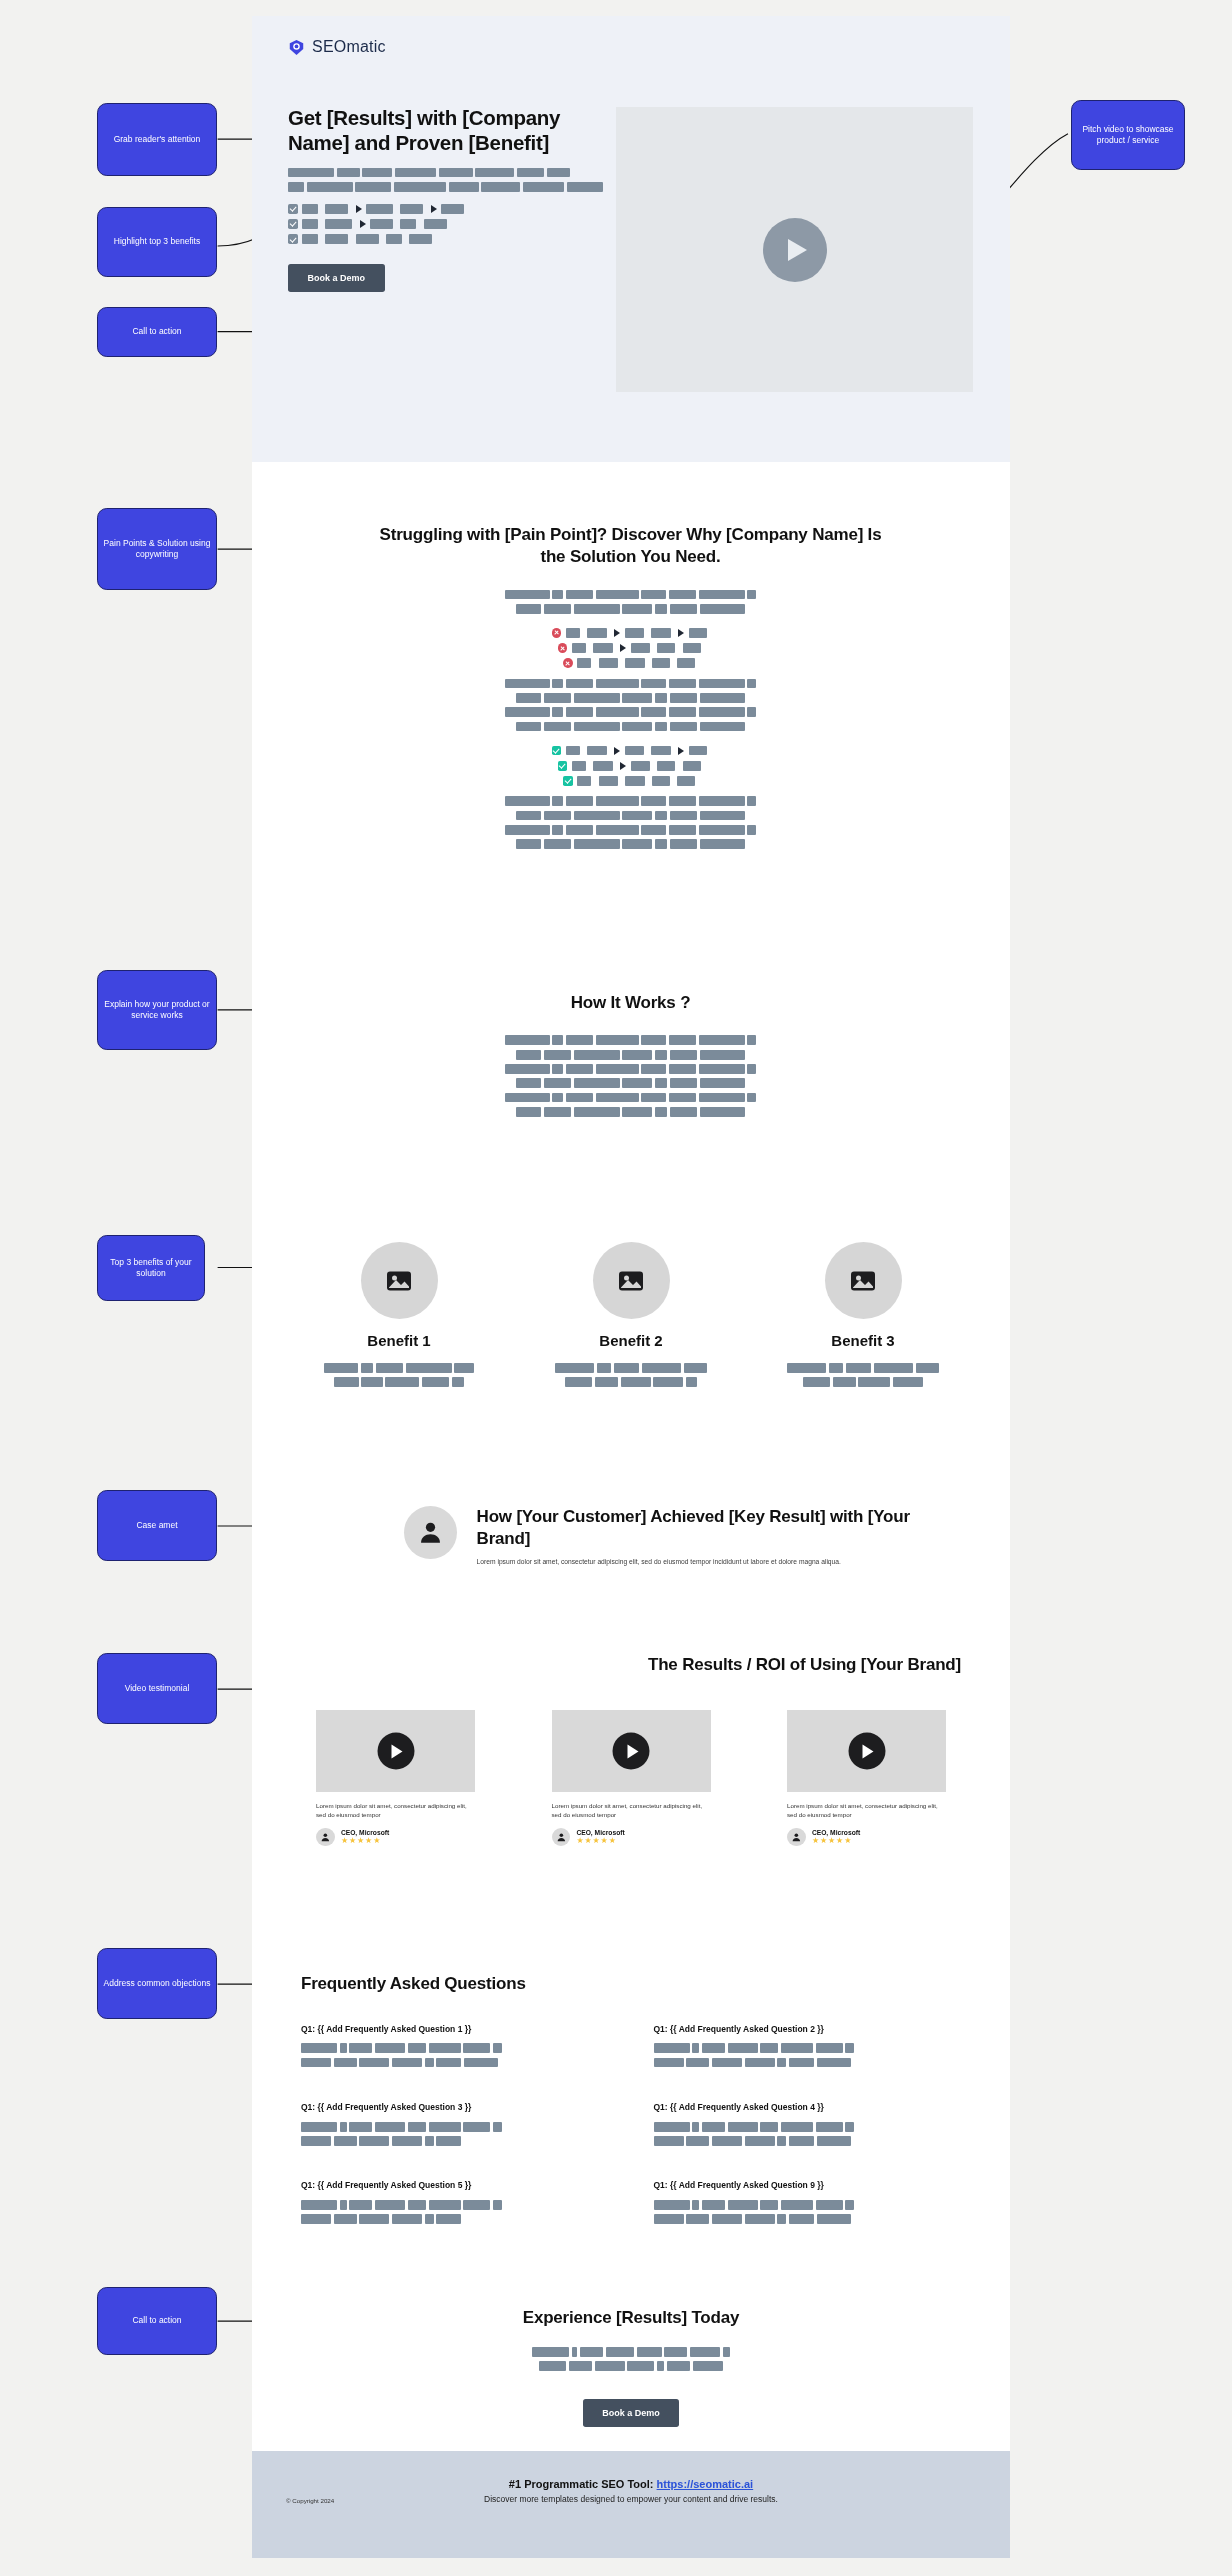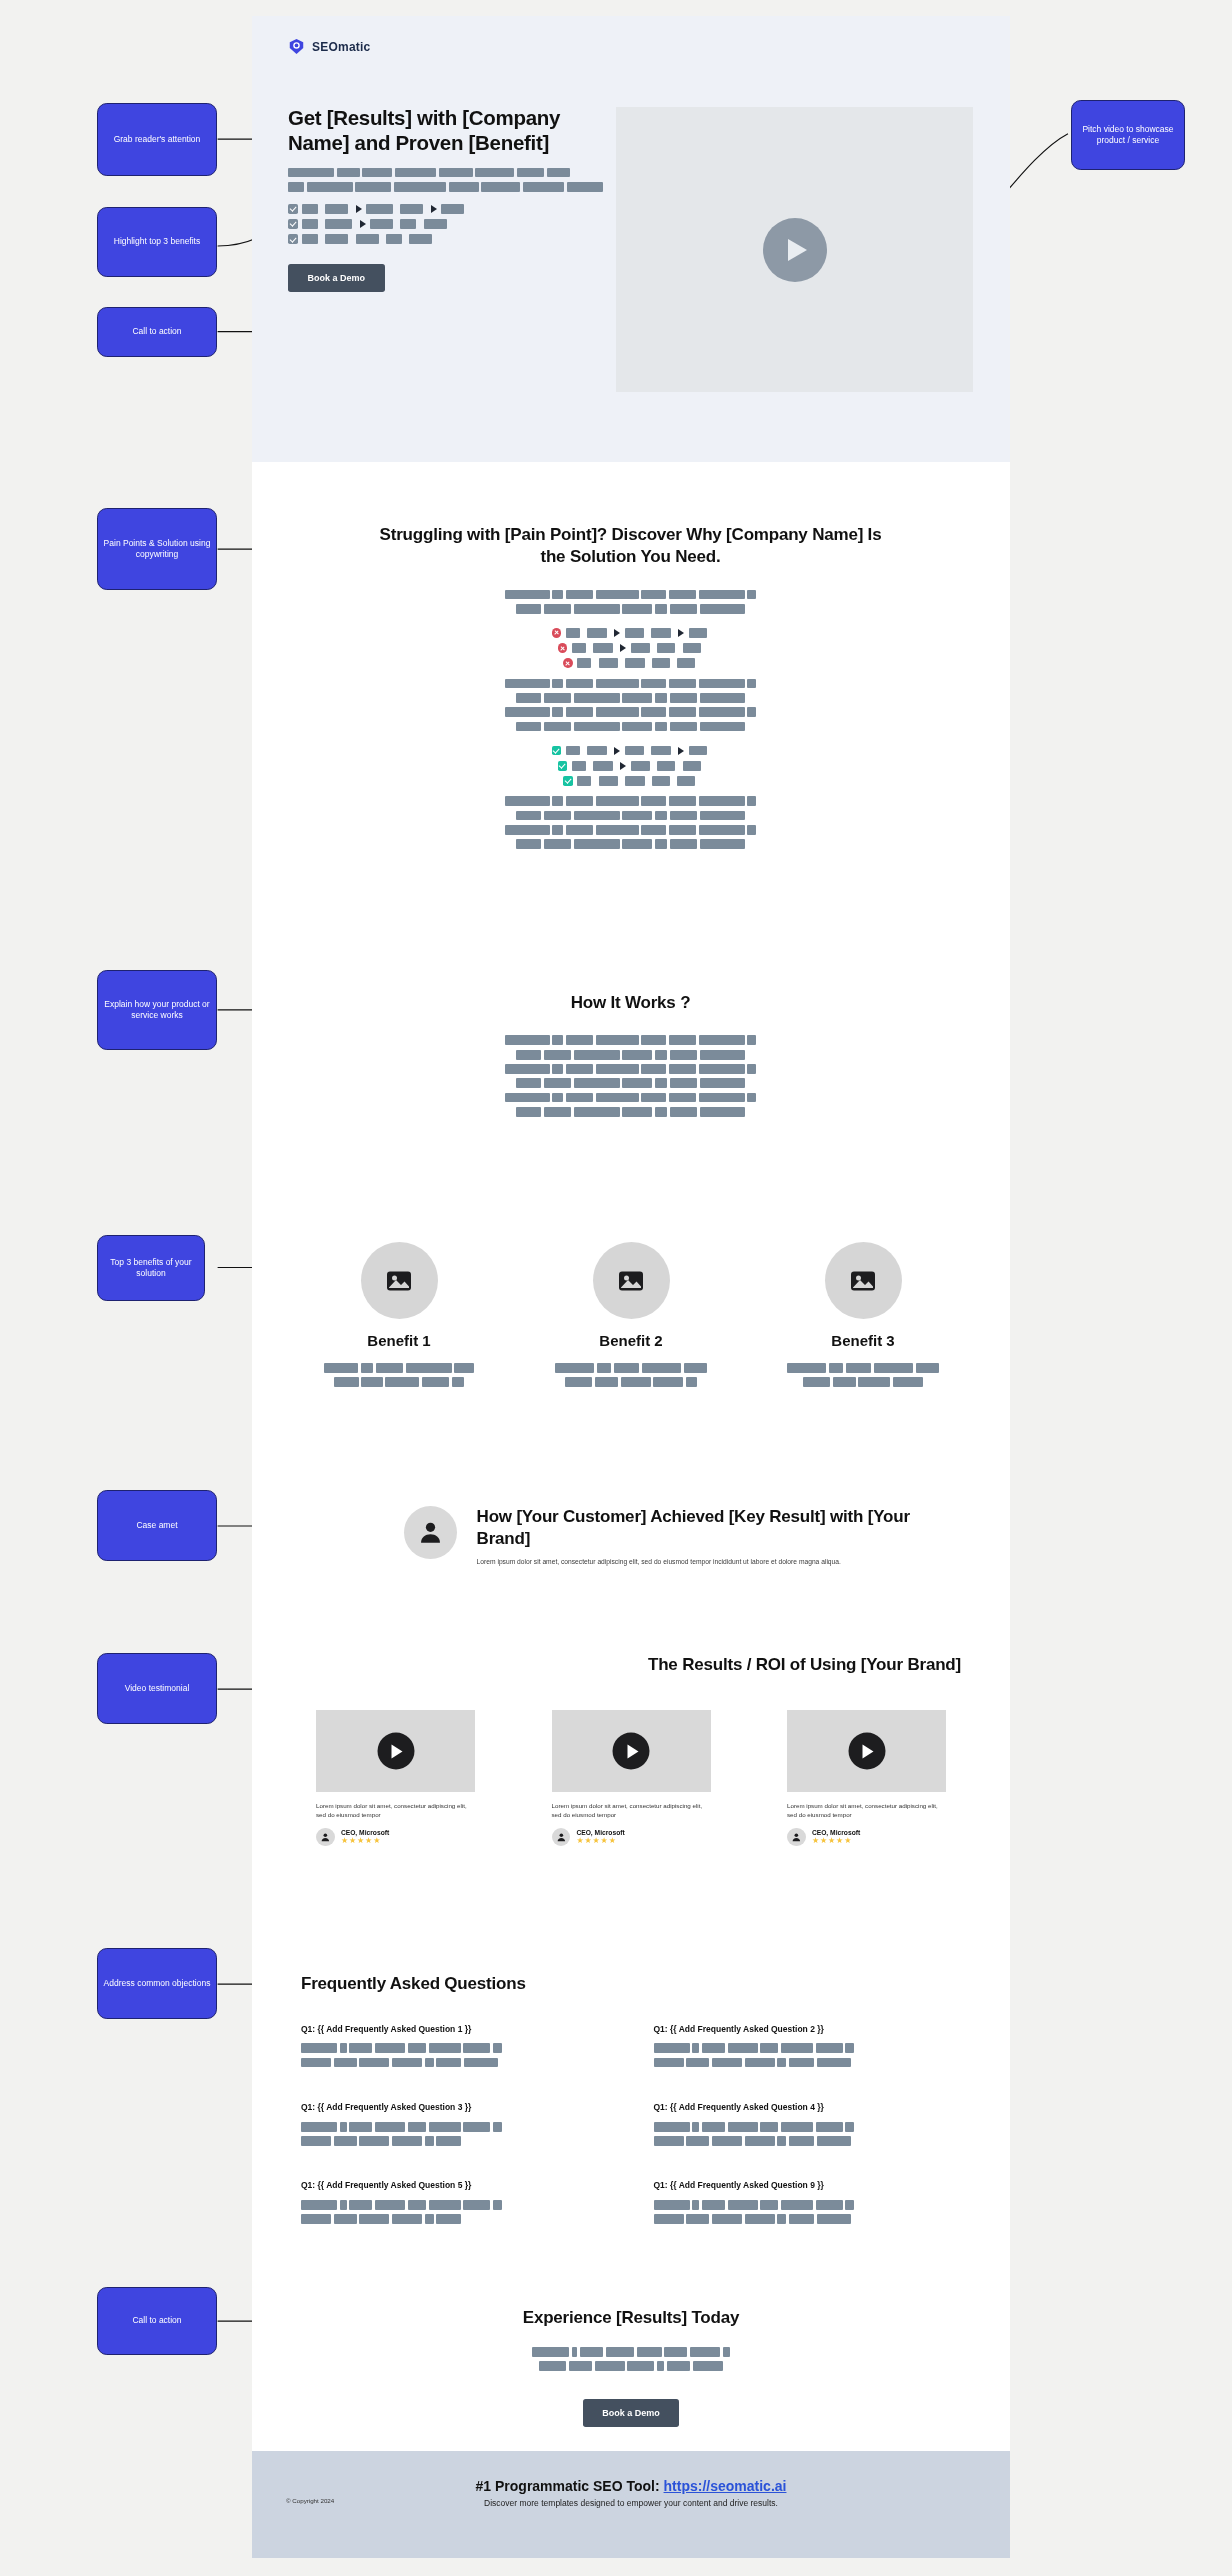--- a/index.html
+++ b/index.html
@@ -19,21 +19,21 @@
   }
   .hero-band {
     position: absolute; left: 0; top: 0; width: 758px; height: 446px;
     background: #eef1f7;
   }
   .logo-row {
     position: absolute; left: 36px; top: 22px;
     display: flex; align-items: center; gap: 7.1px;
   }
   .logo-mark { width: 17px; height: 17px; display:block; }
-  .logo-text { font-size: 12px; font-weight: 700; color: #1c2b4a; letter-spacing: 0.2px; }
+  .logo-text { font-size: 16px; font-weight: 400; color: #1c2b4a; letter-spacing: 0.2px; }
 
   .hero-inner { position: absolute; left: 36px; top: 89px; width: 321px; }
   h1.hero-title {
     font-size: 20.5px; font-weight: 700; color: #111; line-height: 1.22;
     letter-spacing: -0.3px;
   }
   .hero-video {
     position: absolute; left: 364px; top: 91px;
     width: 357px; height: 285px; background: #e4e7ea;
   }
@@ -124,21 +124,21 @@
   .faq-q { font-size: 8.5px; font-weight: 700; color: #111; margin-bottom: 9.8px; }
 
   .footer {
     position: absolute; left: 0; bottom: 0; width: 758px; height: 107px;
     background: #ccd4e0;
   }
   .copyright { position: absolute; left: 34px; top: 46px; font-size: 6.2px; color: #333; }
   .foot-center {
     position: absolute; left: 0; right: 0; top: 27px; text-align: center;
   }
-  .foot-line1 { font-size: 14px; font-weight: 700; color: #111; }
+  .foot-line1 { font-size: 11px; font-weight: 700; color: #111; }
   .foot-line1 a { color: #2a52d8; }
   .foot-line2 { font-size: 8.5px; color: #222; line-height: 1.45; margin-top: 2.7px; }
 
   
   .note {
     position: absolute;
     background: #3f45e0; border: 1.2px solid #1e2270; border-radius: 9.8px;
     color: #fff; font-size: 8.5px; line-height: 1.35; font-weight: 500;
     display: flex; align-items: center; justify-content: center; text-align: center;
     padding: 3.6px 5.3px;

